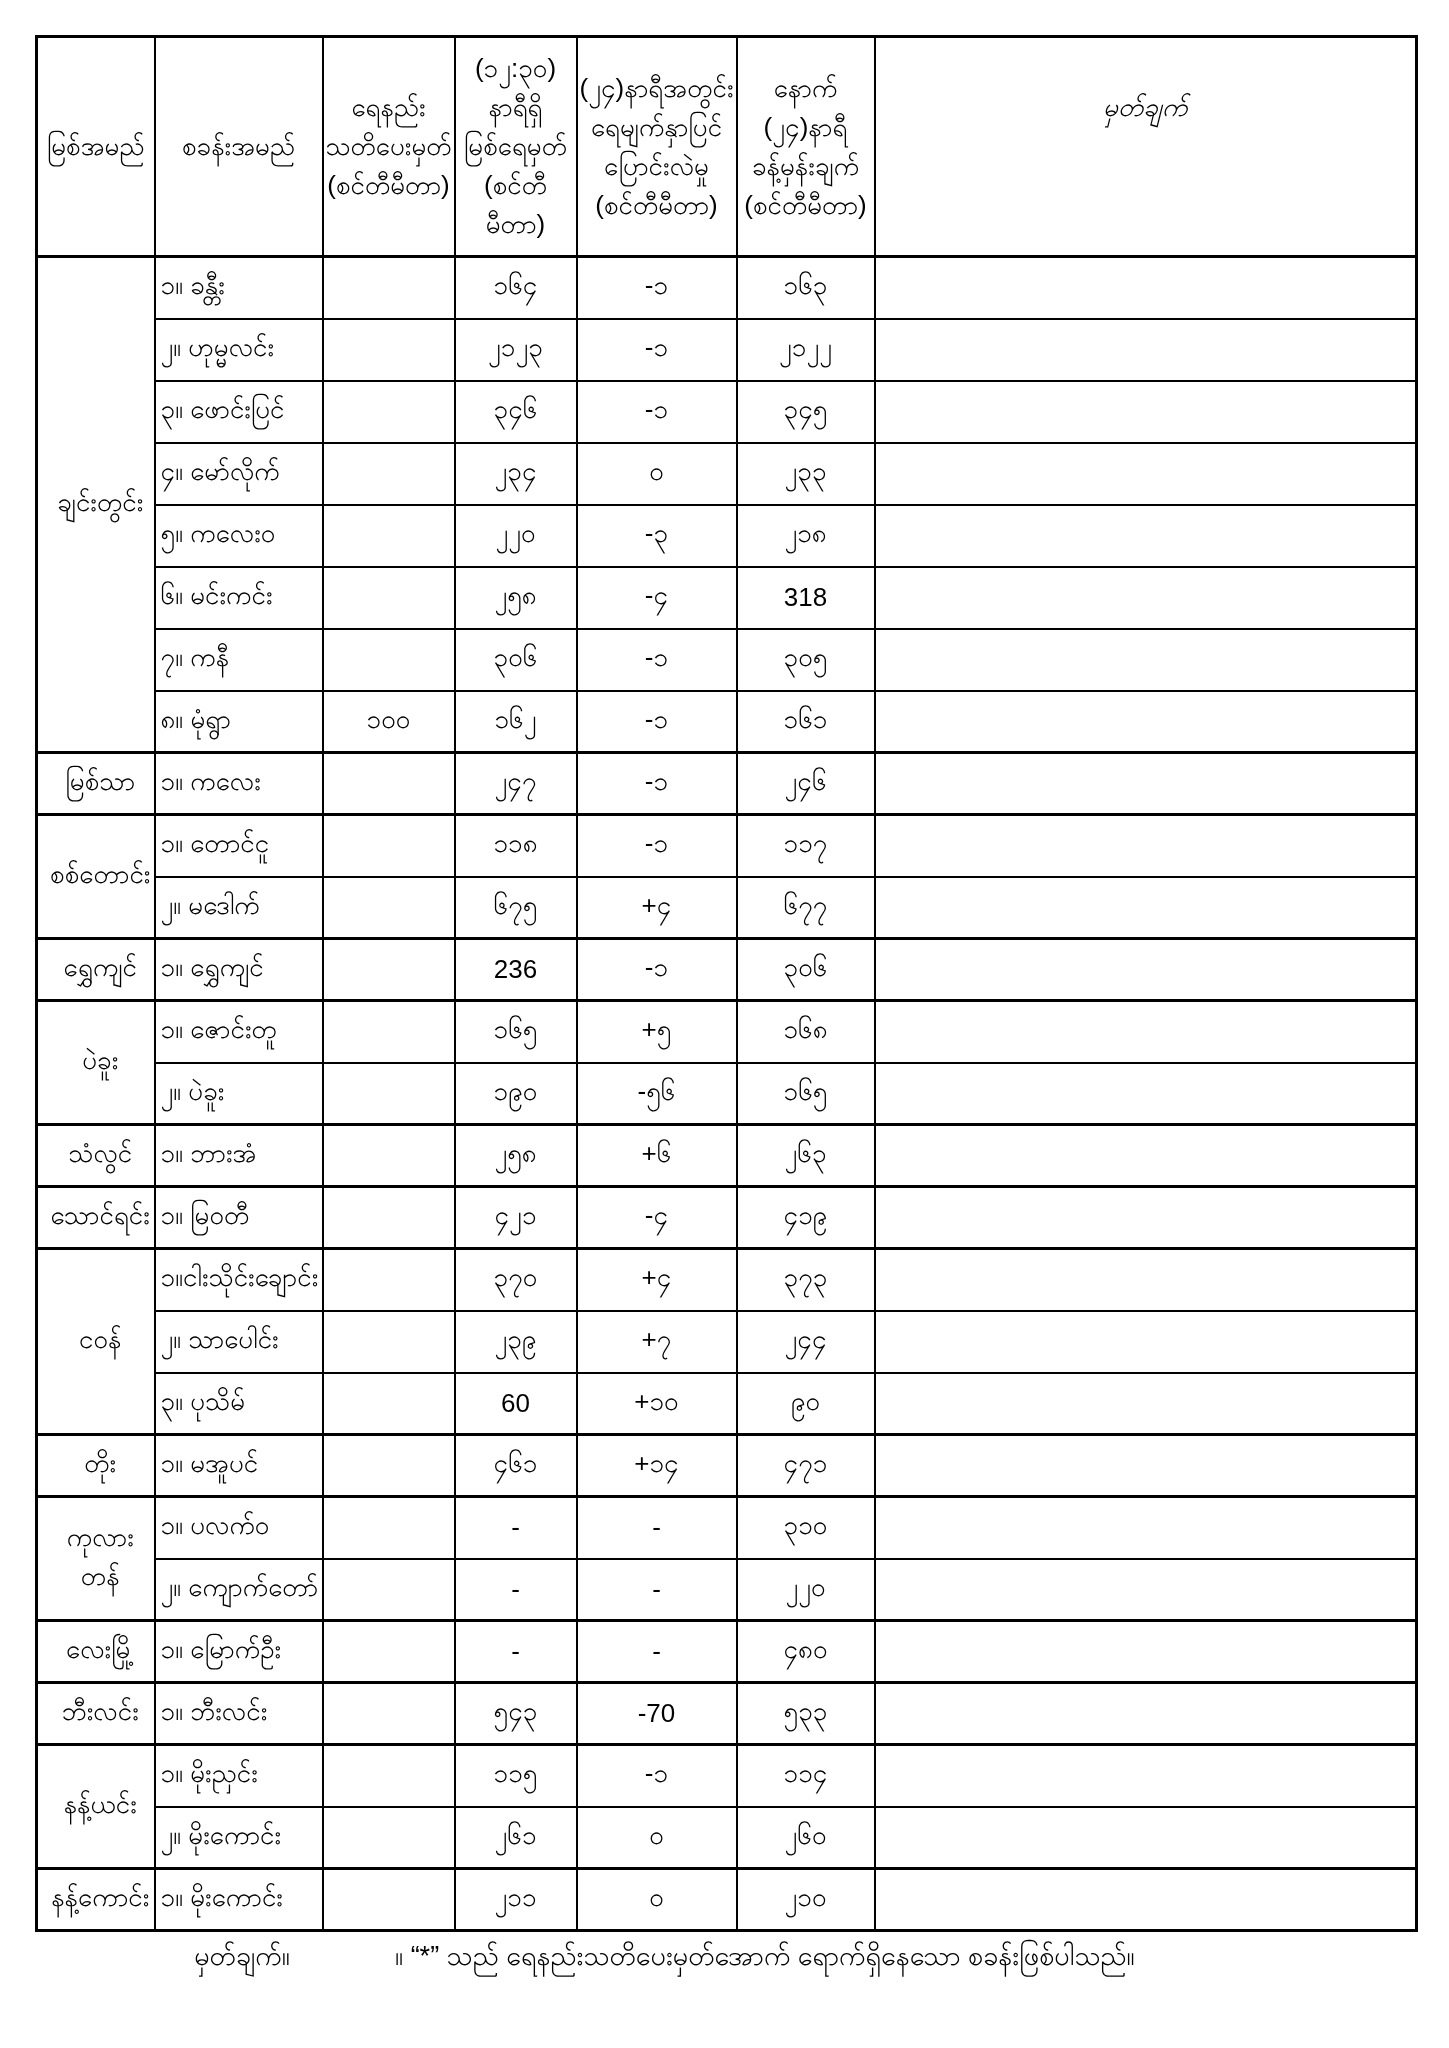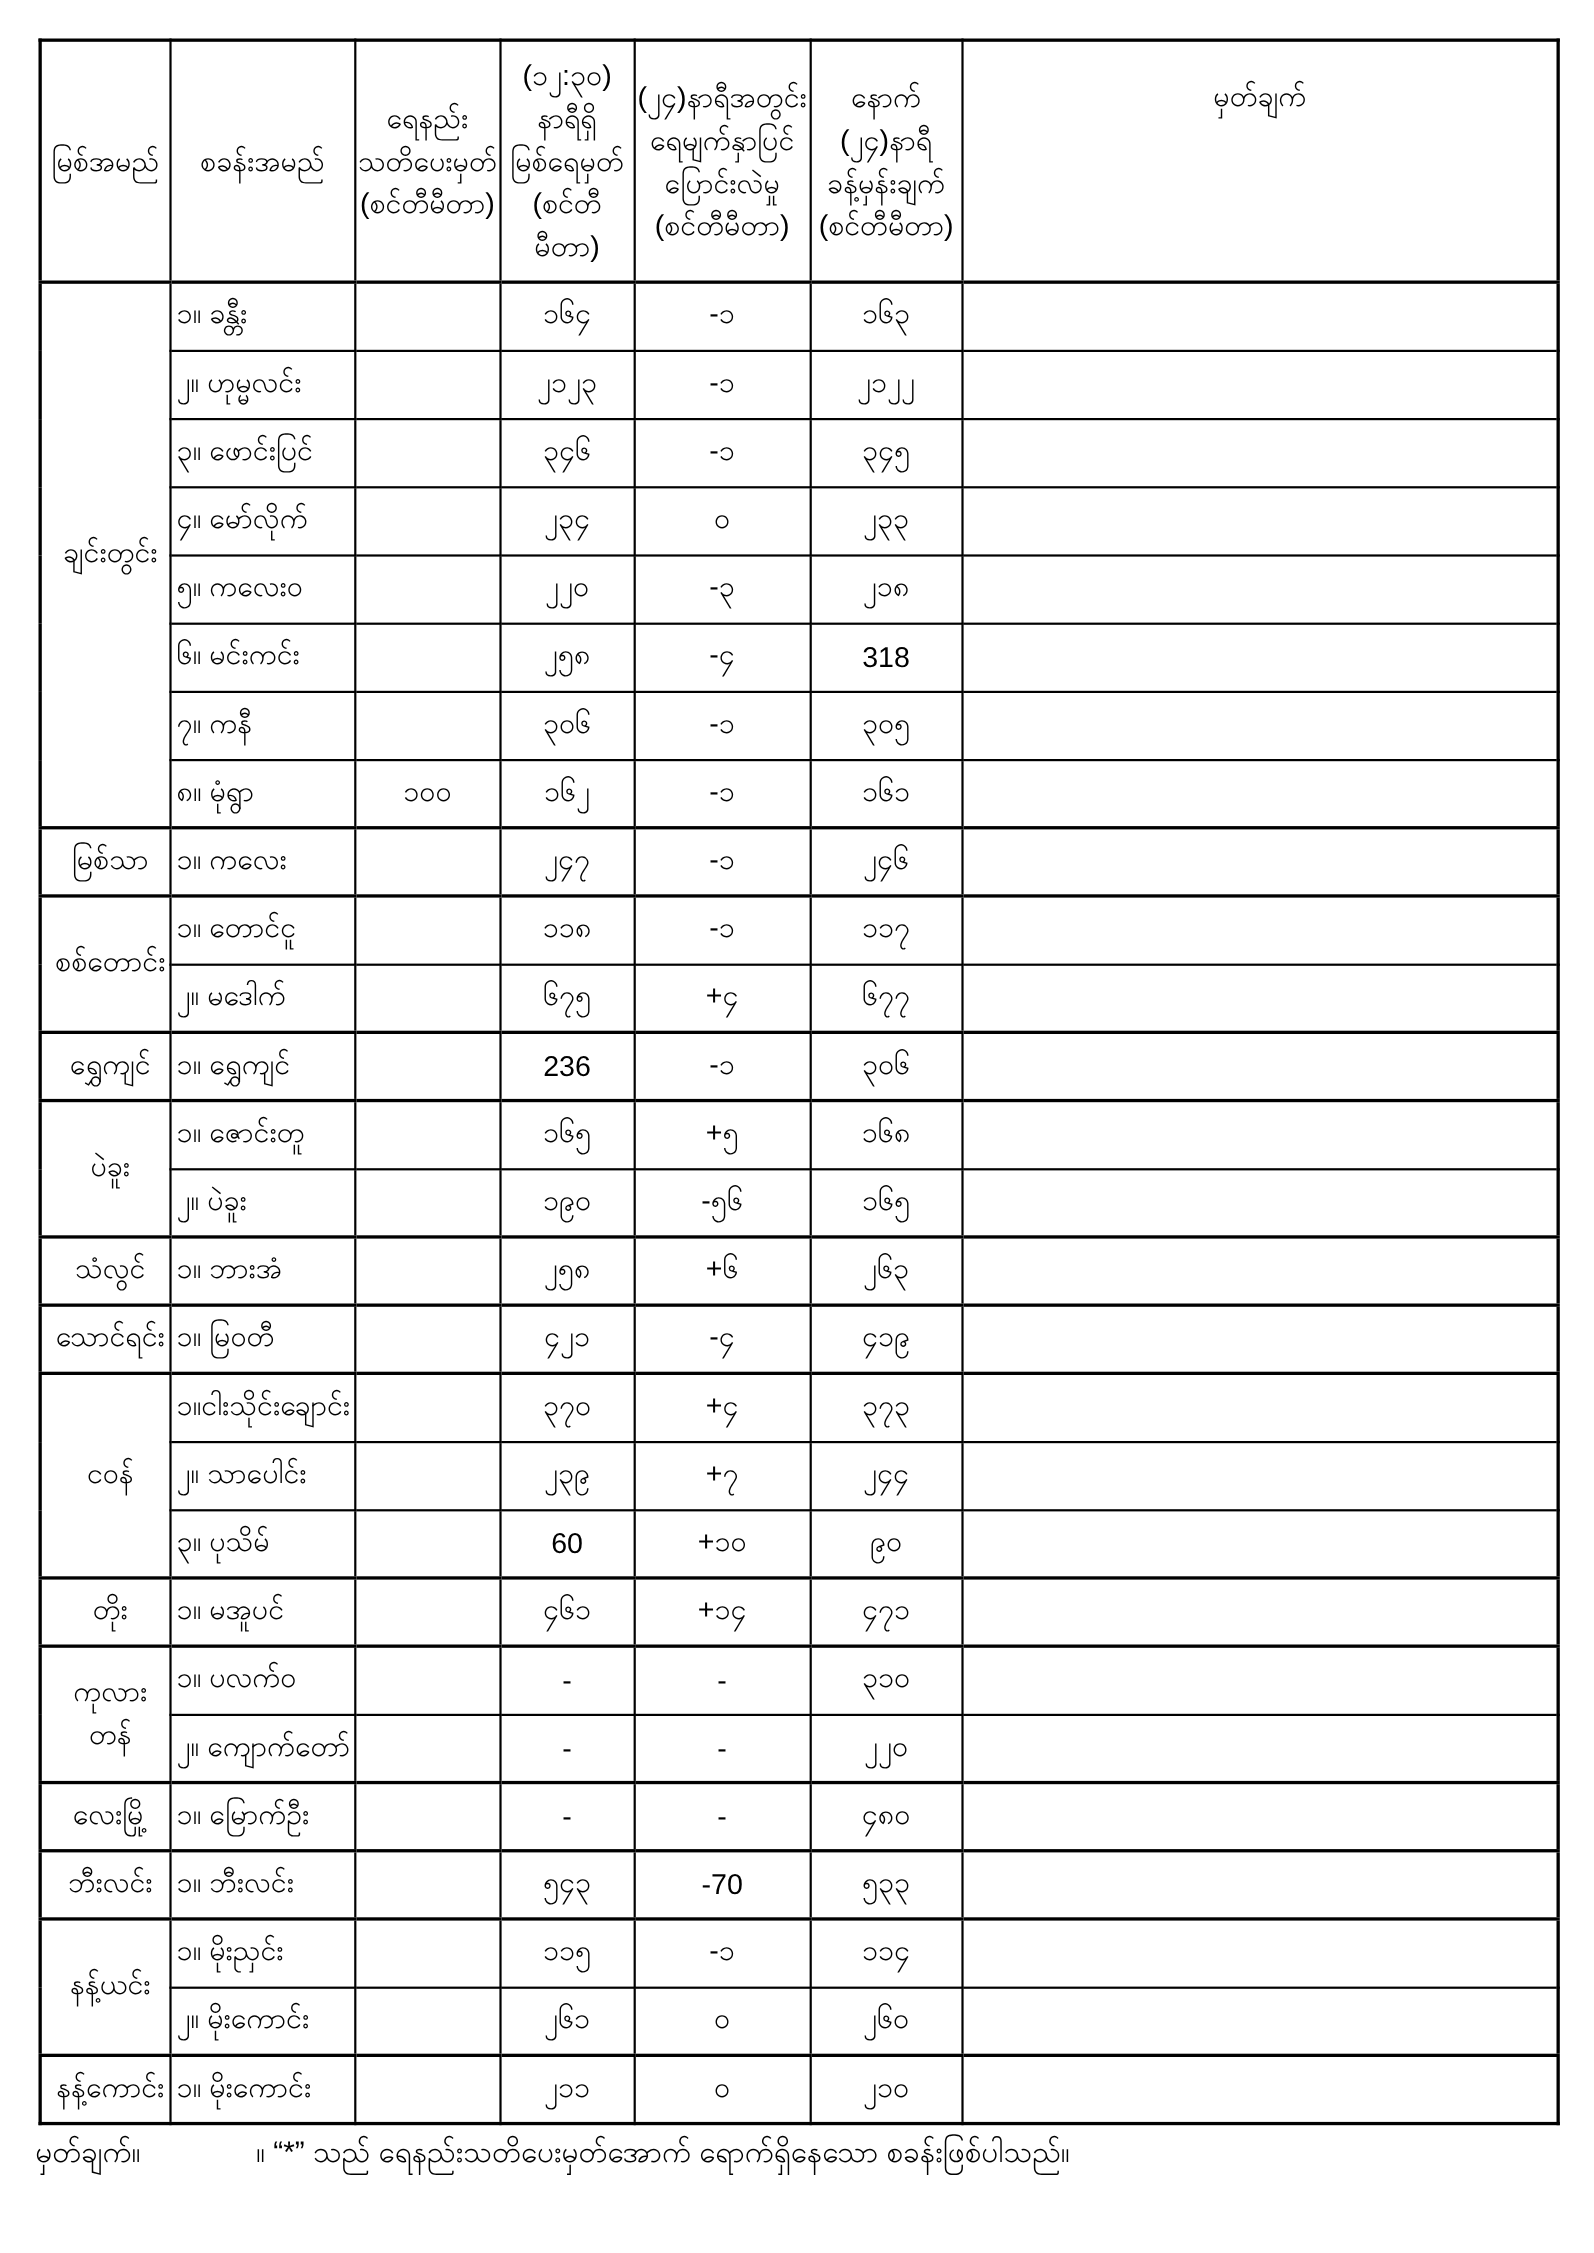--- a/index.html
+++ b/index.html
@@ -35,44 +35,46 @@
   thead tr { height: 220px; }
   thead th {
     vertical-align: middle;
     text-align: center;
     white-space: pre-line;
     line-height: 1.5;
     border-bottom: 3px solid #000;
   }
   thead th.remarks-h {
     vertical-align: top;
-    padding-top: 30px;
+    padding-top: 50px;
+    font-style: italic;
   }
   tbody tr { height: 62px; }
   tbody tr.group-start td { border-top: 3px solid #000; }
   td.river {
     text-align: center;
     padding-left: 10px;
     vertical-align: middle;
   }
   td.station {
     text-align: left;
     padding-left: 5px;
     vertical-align: middle;
   }
   td.num {
     text-align: center;
     vertical-align: middle;
   }
   td.remark { background: #fff; }
   #footer-note {
     position: absolute;
-    left: 21px;
+    left: 34px;
     top: 1938px;
     width: 1380px;
+    text-align: center;
     font-size: 27px;
     padding-right: 130px;
     box-sizing: border-box;
     padding-left: 11px;
   }
   #footer-note .label { margin-right: 105px; }
 </style>
 </head>
 <body>
 

